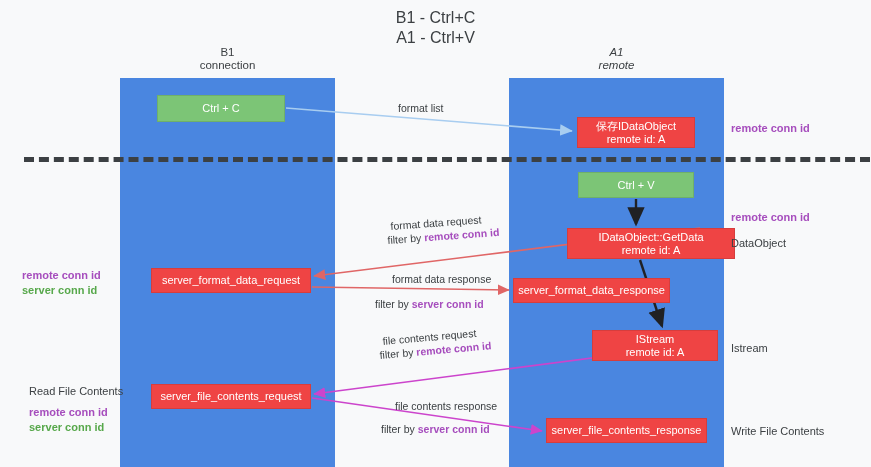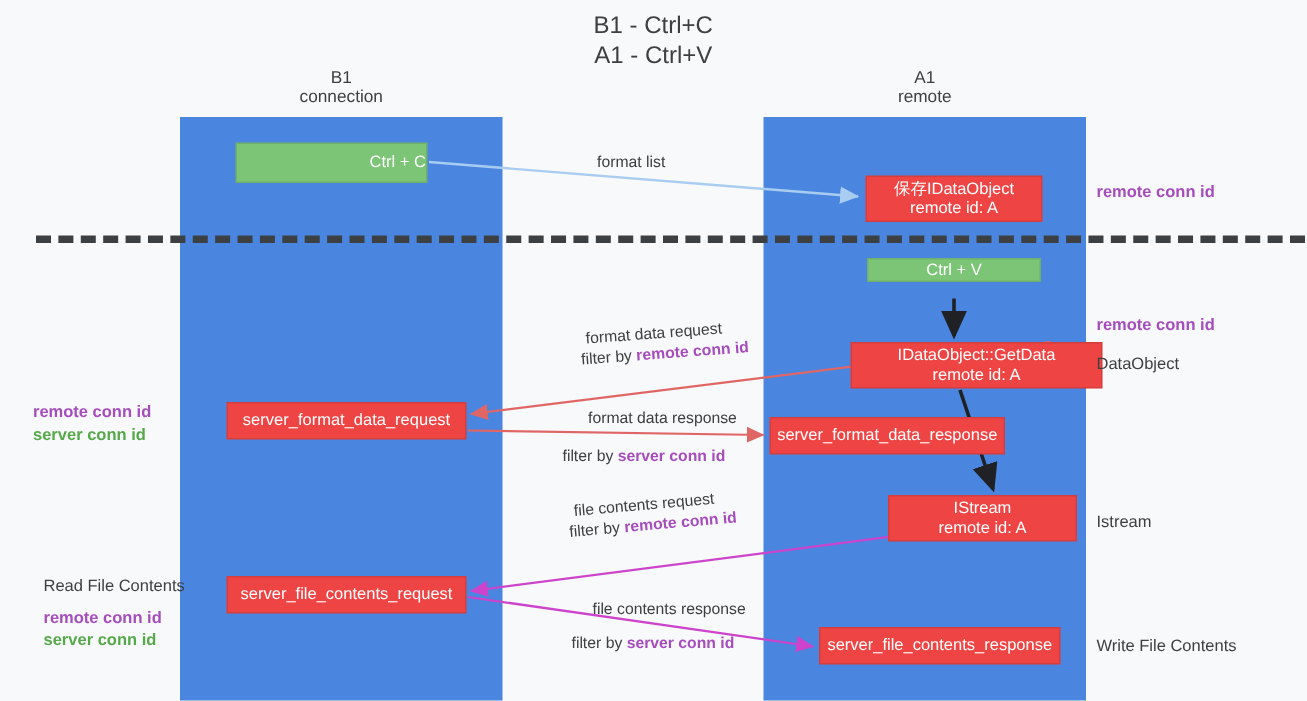--- a/index.html
+++ b/index.html
@@ -28,21 +28,21 @@
   #lane-a1 { left: 509px; top: 78px; width: 215px; height: 389px; }
 
   .col-header {
     position: absolute;
     text-align: center;
     color: #3c4043;
     font-size: 11.5px;
     line-height: 13px;
   }
   #header-b1 { left: 120px; top: 46px; width: 215px; }
-  #header-a1 { left: 509px; top: 46px; width: 215px; }
+  #header-a1 { left: 509px; top: 46px; width: 215px; font-style: italic; }
   .col-header .ch-line1 { display: block; }
   .col-header .ch-line2 { display: block; }
 
   #title {
     position: absolute;
     left: 0; top: 8px;
     width: 871px;
     text-align: center;
     color: #3c4043;
     font-size: 16px;
@@ -59,23 +59,23 @@
     text-align: center;
     color: #ffffff;
     font-size: 11px;
     line-height: 13px;
     border: 1px solid rgba(0,0,0,0.10);
   }
   .node.green { background: #7cc576; }
   .node.orange { background: #ef4444; }
   .node .nline { display: block; }
 
-  #node-ctrlc   { left: 157px; top: 95px;  width: 128px; height: 27px; justify-content: flex-end; }
+  #node-ctrlc   { left: 157px; top: 95px;  width: 128px; height: 27px; }
   #node-saveobj { left: 577px; top: 117px; width: 118px; height: 31px; }
-  #node-ctrlv   { left: 578px; top: 172px; width: 116px; height: 16px; }
+  #node-ctrlv   { left: 578px; top: 172px; width: 116px; height: 26px; }
   #node-getdata { left: 567px; top: 228px; width: 168px; height: 31px; }
   #node-sfdreq  { left: 151px; top: 268px; width: 160px; height: 25px; }
   #node-sfdresp { left: 513px; top: 278px; width: 157px; height: 25px; }
   #node-istream { left: 592px; top: 330px; width: 126px; height: 31px; }
   #node-sfcreq  { left: 151px; top: 384px; width: 160px; height: 25px; }
   #node-sfcresp { left: 546px; top: 418px; width: 161px; height: 25px; }
 
   .side-label {
     position: absolute;
     font-size: 11px;

